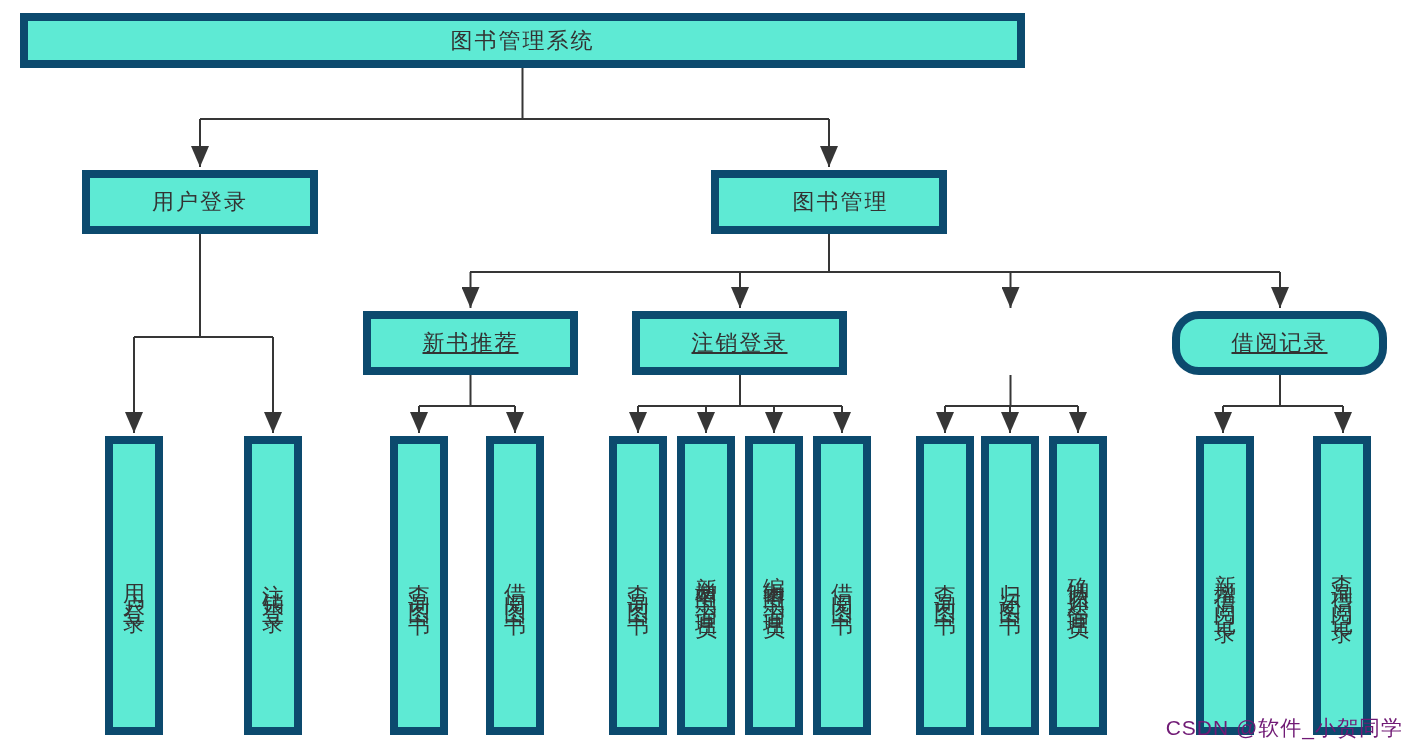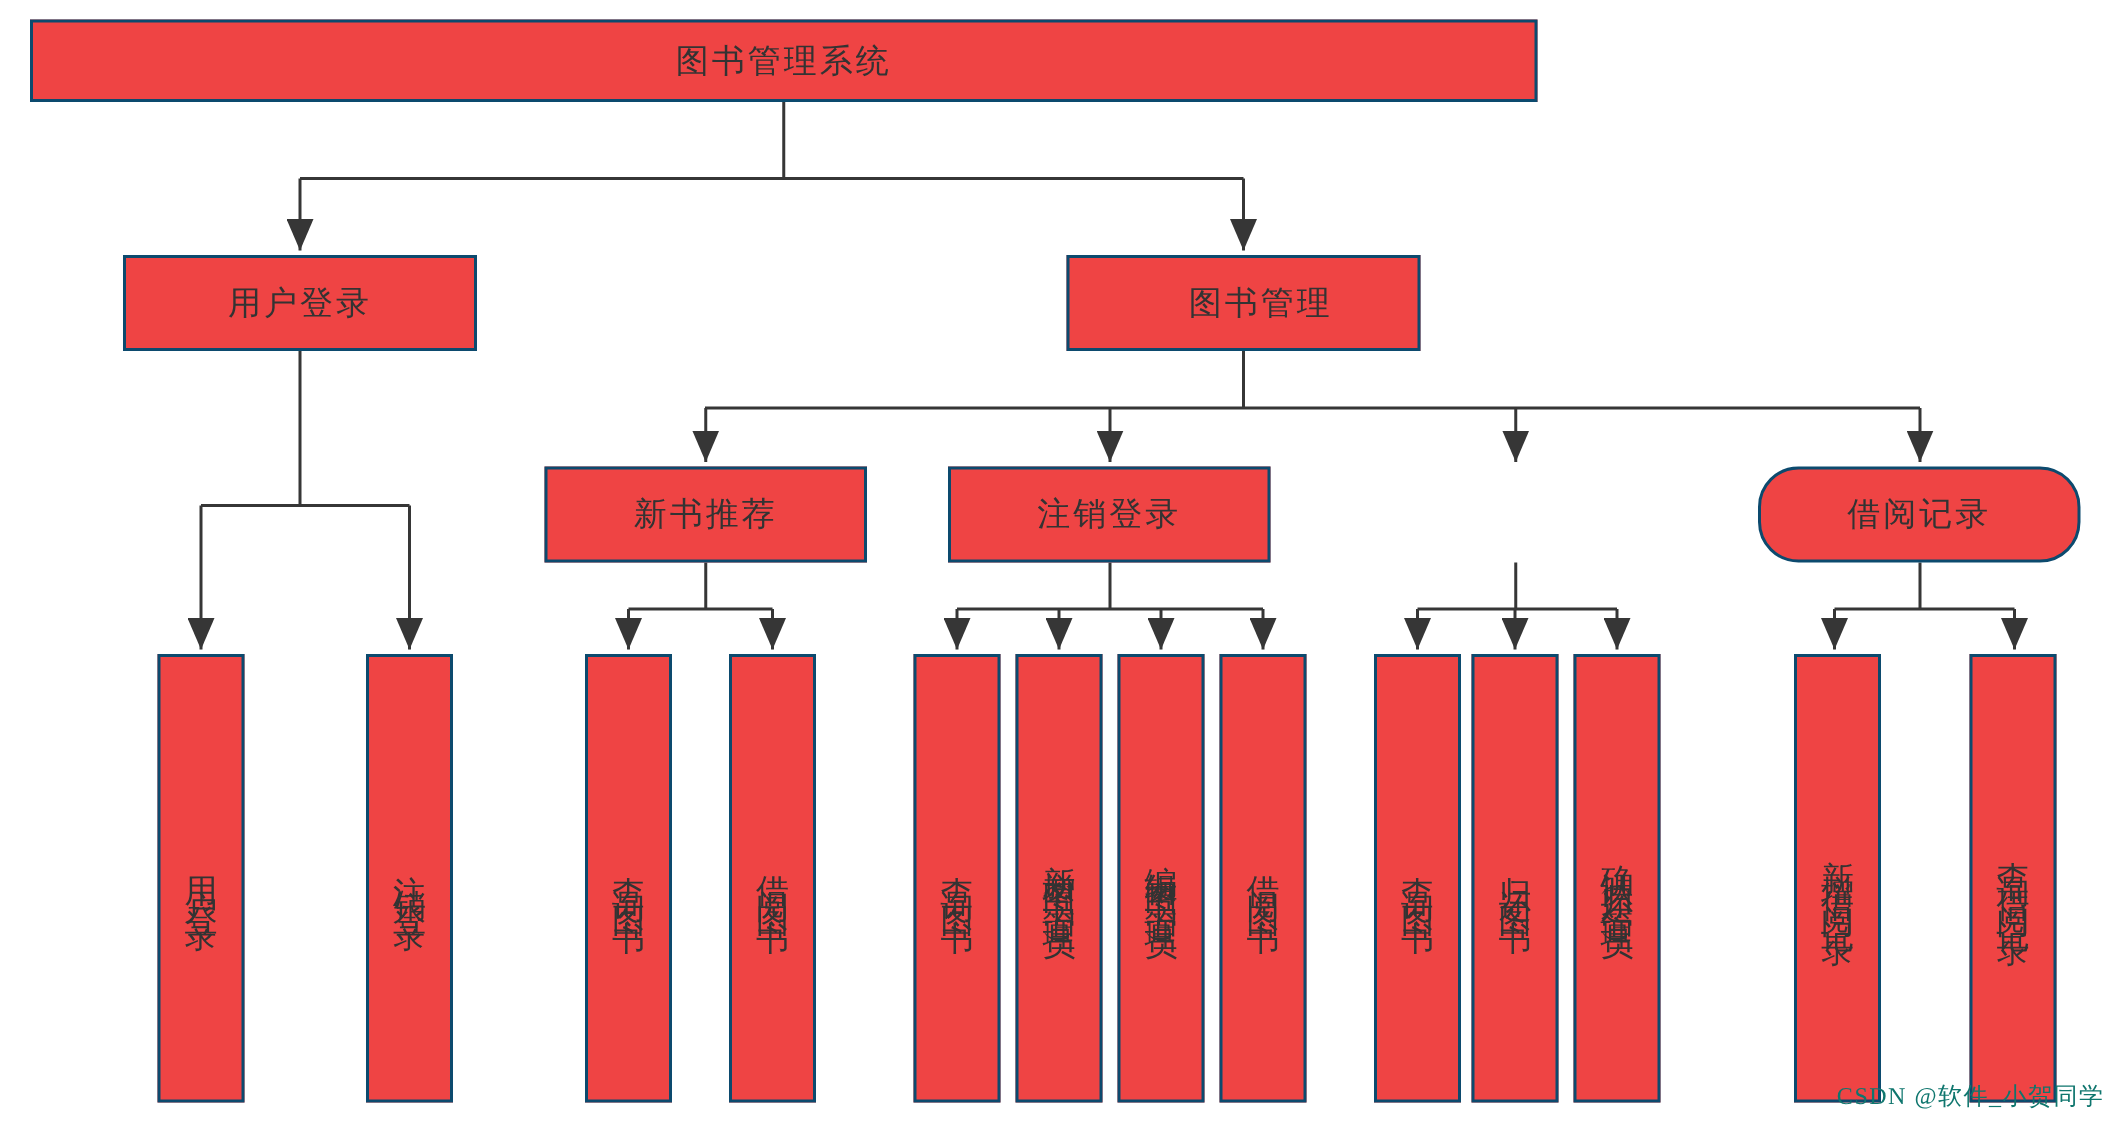--- a/index.html
+++ b/index.html
@@ -4,36 +4,36 @@
 <style>
   html,body{margin:0;padding:0;background:#ffffff;}
   .canvas{
     position:relative;width:1405px;height:747px;background:#ffffff;overflow:hidden;
     font-family:"Liberation Sans","DejaVu Sans",sans-serif;color:#333333;
   }
   .connectors{position:absolute;left:0;top:0;pointer-events:none;}
   .connectors path,.connectors line{stroke:#363636;stroke-width:2;fill:none;}
   .connectors .ah{fill:#363636;stroke:none;}
   .node{
-    position:absolute;box-sizing:border-box;background:#ef4444;border:2px solid #0c4a6e;
+    position:absolute;box-sizing:border-box;background:#5eead4;border:8px solid #0c4a6e;
     display:flex;align-items:center;justify-content:center;
     font-size:22px;letter-spacing:2px;white-space:nowrap;
   }
   .root{left:20px;top:13px;width:1005px;height:55px;}
   .lvl2{top:170px;width:236px;height:64px;}
-  .lvl3{top:311px;width:215px;height:64px;}
+  .lvl3{top:311px;width:215px;height:64px;text-decoration:underline;}
   .leaf{top:436px;width:58px;height:299px;}
   .leaf .vtext{
     writing-mode:vertical-lr;text-orientation:mixed;
     font-size:22px;letter-spacing:10px;line-height:1;
   }
   .leaf.tight .vtext{letter-spacing:6px;}
   .watermark{
     position:absolute;right:2px;bottom:5px;
-    font-size:16px;letter-spacing:1px;color:#0f766e;white-space:nowrap;font-family:Liberation Serif, serif;
+    font-size:21px;letter-spacing:1px;color:#701a75;white-space:nowrap;
   }
 </style>
 </head>
 <body>
 
 <div class="canvas">
 
   <svg class="connectors" width="1405" height="747" viewBox="0 0 1405 747">
     <defs>
       <marker id="ah" markerUnits="userSpaceOnUse" markerWidth="22" markerHeight="18" viewBox="0 0 22 18" refX="21" refY="9" orient="auto">

